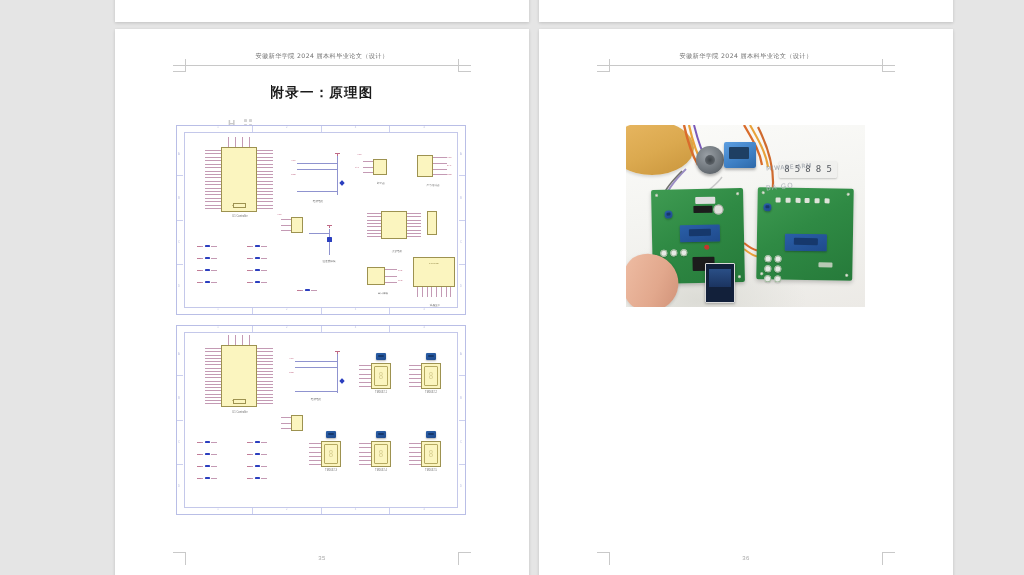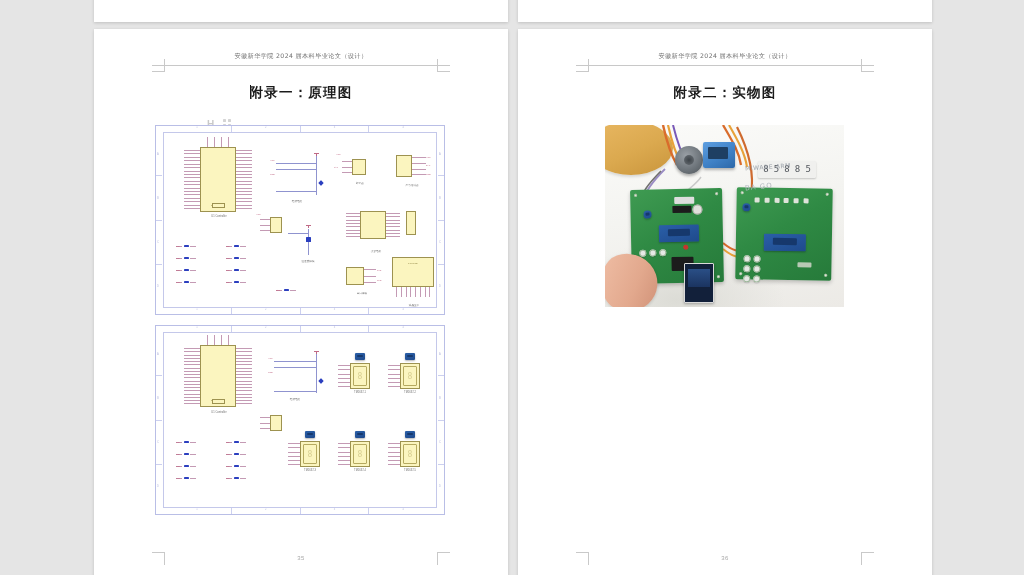--- a/index.html
+++ b/index.html
@@ -2,21 +2,21 @@
 <html><head>
 <meta charset="utf-8">
 <style>
   html,body{margin:0;padding:0;}
   body{
     width:1024px;height:575px;overflow:hidden;
     background:#e5e5e5;
     font-family:"Liberation Sans","DejaVu Sans",sans-serif;
     position:relative;
   }
-  .doc-viewport{position:absolute;inset:0;background:#e5e5e5;overflow:hidden;}
+  .doc-viewport{position:absolute;inset:0;background:#e5e5e5;overflow:hidden;margin-left:21px;}
 
   
   .page{
     position:absolute;background:#ffffff;
     box-shadow:0 1px 3px rgba(0,0,0,0.16);
     overflow:hidden;
   }
   .page-prev-l{left:94px;top:-30px;width:414px;height:52px;}
   .page-prev-r{left:518px;top:-30px;width:414px;height:52px;}
   .page-main-l{left:94px;top:29px;width:414px;height:560px;}
@@ -741,21 +741,20 @@
       </div>
     <div class="crop bl">
         <i class="h"></i>
         <i class="v"></i>
       </div>
     <div class="crop br">
         <i class="h"></i>
         <i class="v"></i>
       </div>
 
-    <div class="appx-title">附录二：实物图</div>
 
     <div class="photo">
       <div class="ph-bg"></div>
       <div class="ph-disc"></div>
 
       <svg width="239" height="182" style="position:absolute;left:0;top:0;">
         <path d="M58 0 C62 18, 66 30, 72 40" stroke="#d96c2c" stroke-width="2.4" fill="none"></path>
         <path d="M63 0 C67 18, 71 30, 77 40" stroke="#e8a23a" stroke-width="2.2" fill="none"></path>
         <path d="M68 0 C72 16, 76 28, 82 38" stroke="#7a5ab8" stroke-width="2" fill="none"></path>
         <path d="M118 0 C126 14, 134 26, 136 40" stroke="#d96c2c" stroke-width="2.3" fill="none"></path>

